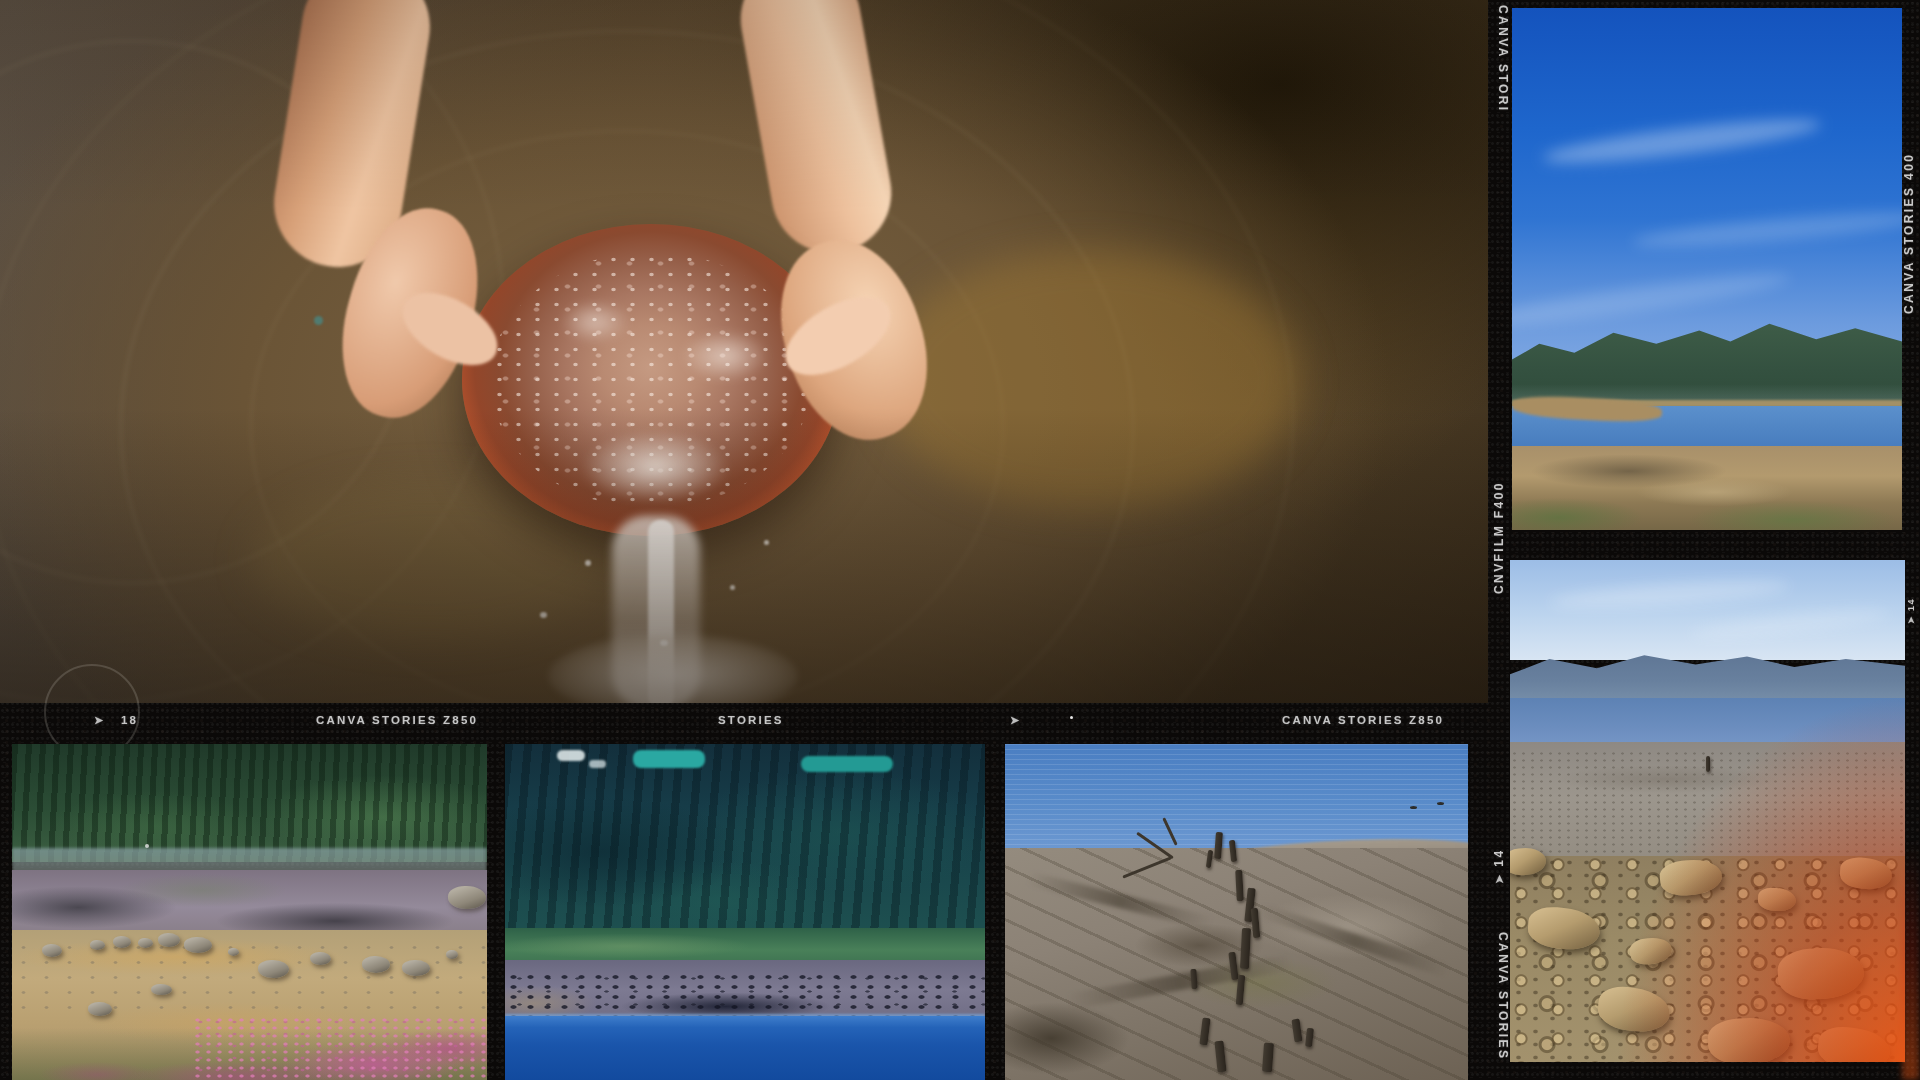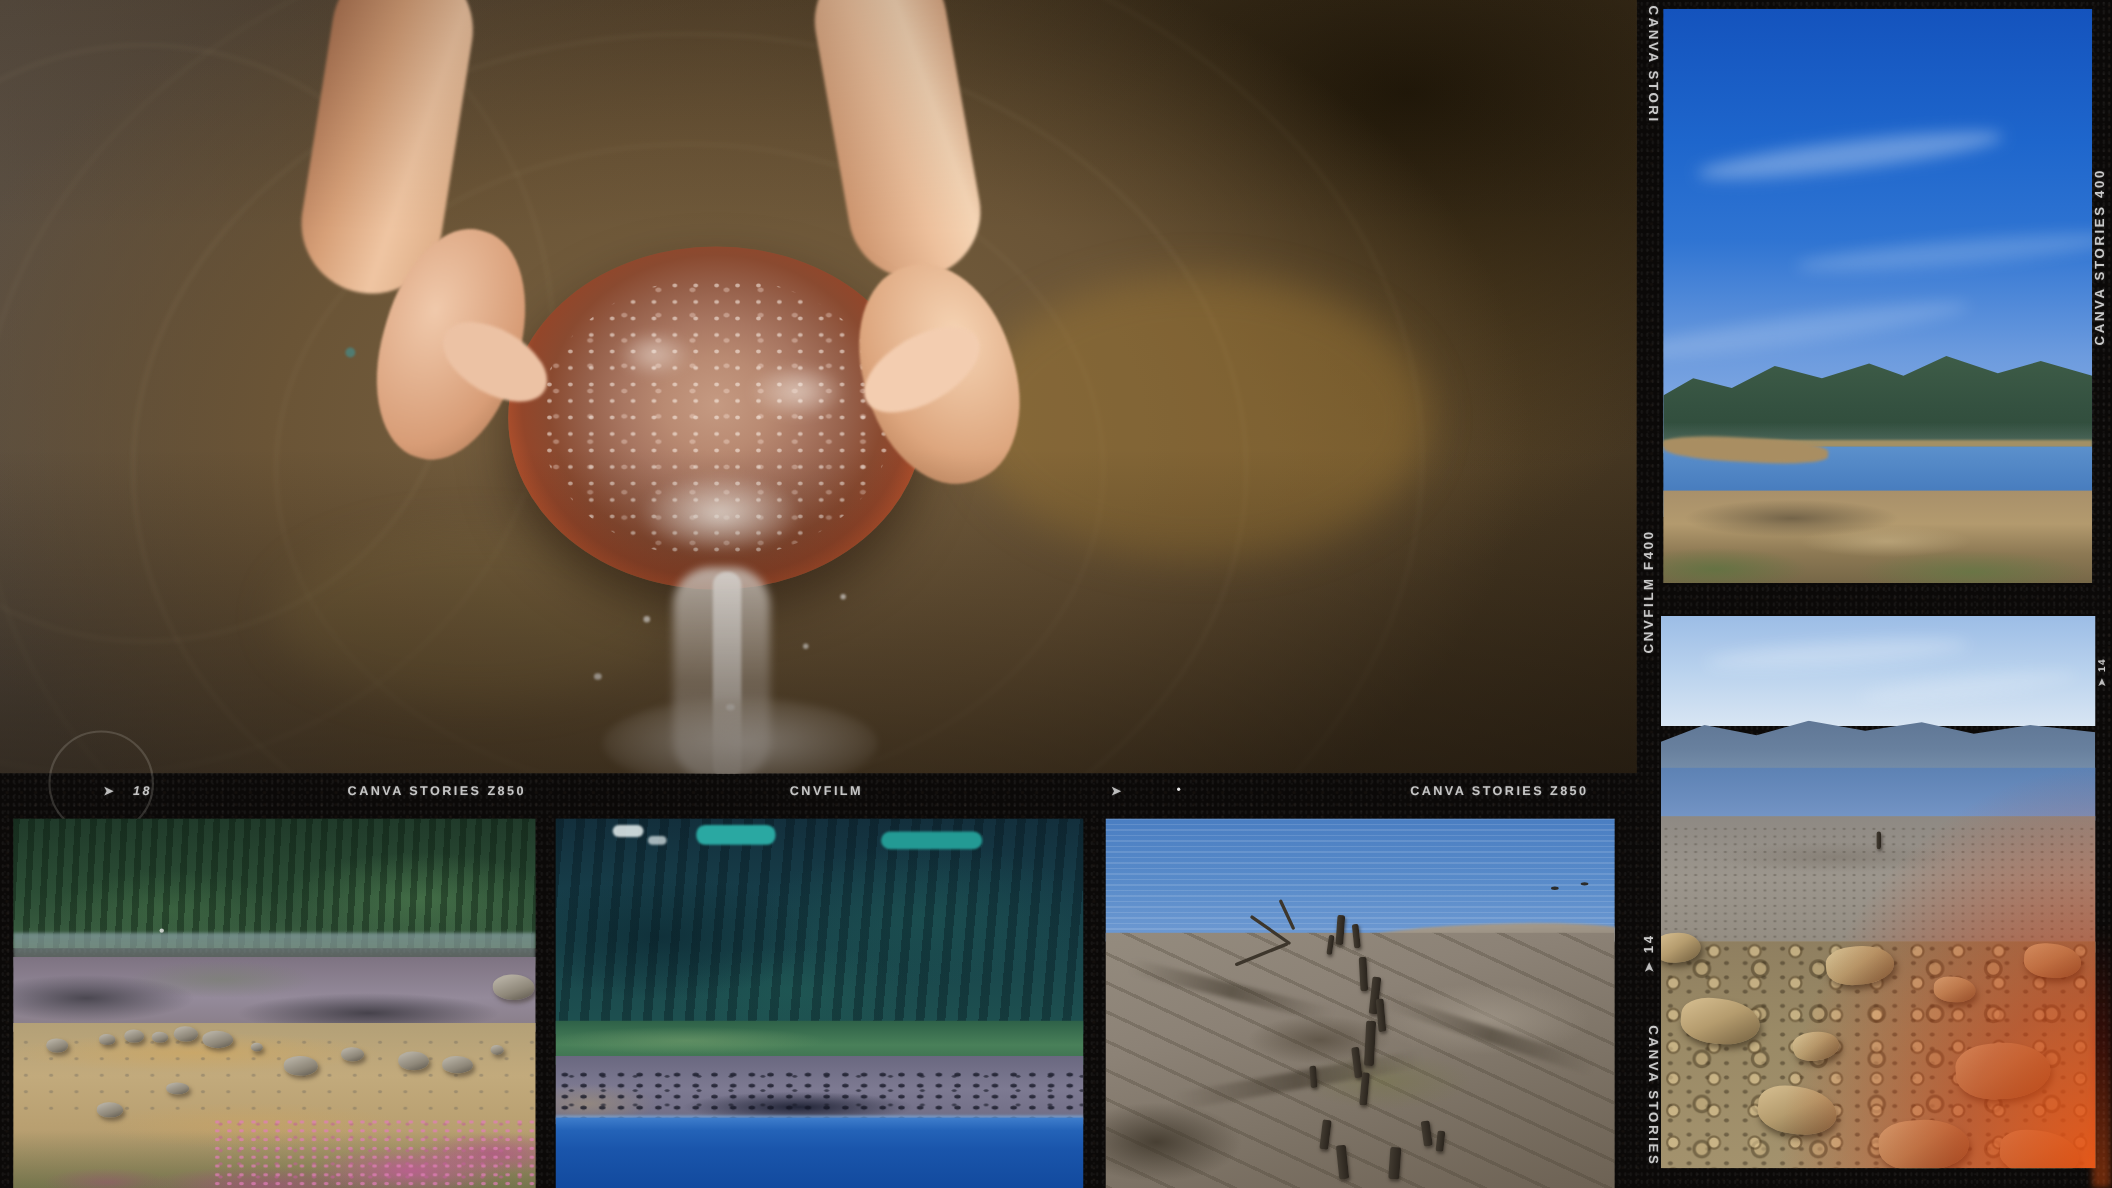--- a/index.html
+++ b/index.html
@@ -214,23 +214,23 @@
     <div class="droplet" style="left:585px;top:560px;width:6px;height:6px;"></div>
     <div class="droplet" style="left:730px;top:585px;width:5px;height:5px;"></div>
     <div class="droplet" style="left:540px;top:612px;width:7px;height:6px;"></div>
     <div class="droplet" style="left:764px;top:540px;width:5px;height:5px;"></div>
     <div class="droplet" style="left:660px;top:640px;width:8px;height:6px;"></div>
     <div class="layer m-shade"></div>
   </section>
 
   <div class="scratch"></div>
   <div class="btext" style="left:94px;"><span class="arrow">➤</span></div>
-  <div class="btext" style="left:121px;font-style:italic;">18</div>
+  <div class="btext" style="left:121px;">18</div>
   <div class="btext" style="left:316px;">CANVA STORIES Z850</div>
-  <div class="btext" style="left:718px;">CNVFILM</div>
+  <div class="btext" style="left:718px;">STORIES</div>
   <div class="btext" style="left:1010px;"><span class="arrow">➤</span></div>
   <div class="btext" style="left:1282px;">CANVA STORIES Z850</div>
   <div class="speck" style="left:1070px;top:716px;width:3px;height:3px;"></div>
 
   <section class="photo" style="left:12px;top:744px;width:475px;height:336px;" aria-label="Dry lakebed with boulders and pink wildflowers below forested hills">
     <div class="layer pa-forest"></div>
     <div class="abs pa-haze"></div>
     <div class="speck" style="left:133px;top:100px;width:4px;height:4px;opacity:.8"></div>
     <div class="abs pa-mud"></div>
     <div class="abs pa-ground"></div>

